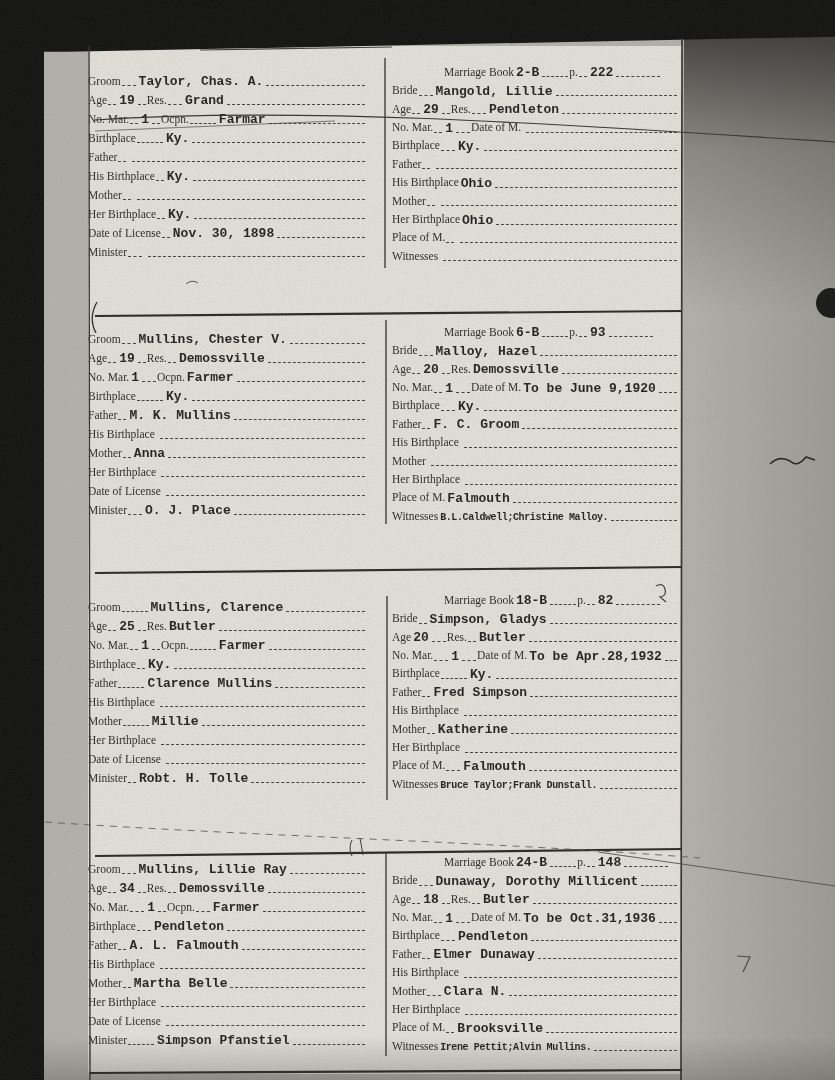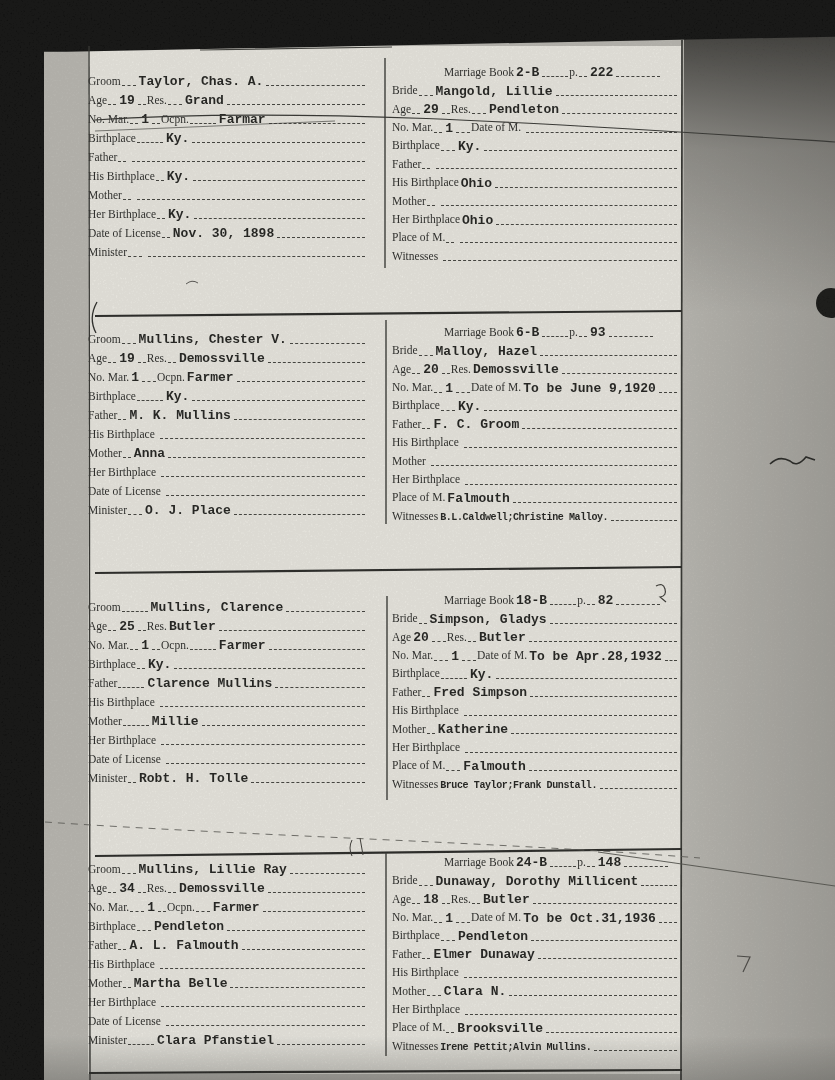--- a/index.html
+++ b/index.html
@@ -546,21 +546,21 @@
         <span class="lead"></span>
       </div>
     <div class="row">
         <span class="lbl">Date of License</span>
         <span class="val"></span>
         <span class="lead"></span>
       </div>
     <div class="row">
         <span class="lbl">Minister</span>
         <span class="gap g26"></span>
-        <span class="val">Clara Pfanstiel</span>
+        <span class="val">Simpson Pfanstiel</span>
         <span class="lead"></span>
       </div>
   </div>
   <div class="bcol" style="top:0px;">
     <div class="row">
         <span class="hsp"></span>
         <span class="lbl">Marriage Book</span>
         <span class="val">24-B</span>
         <span class="gap g26"></span>
         <span class="lbl">p.</span>

